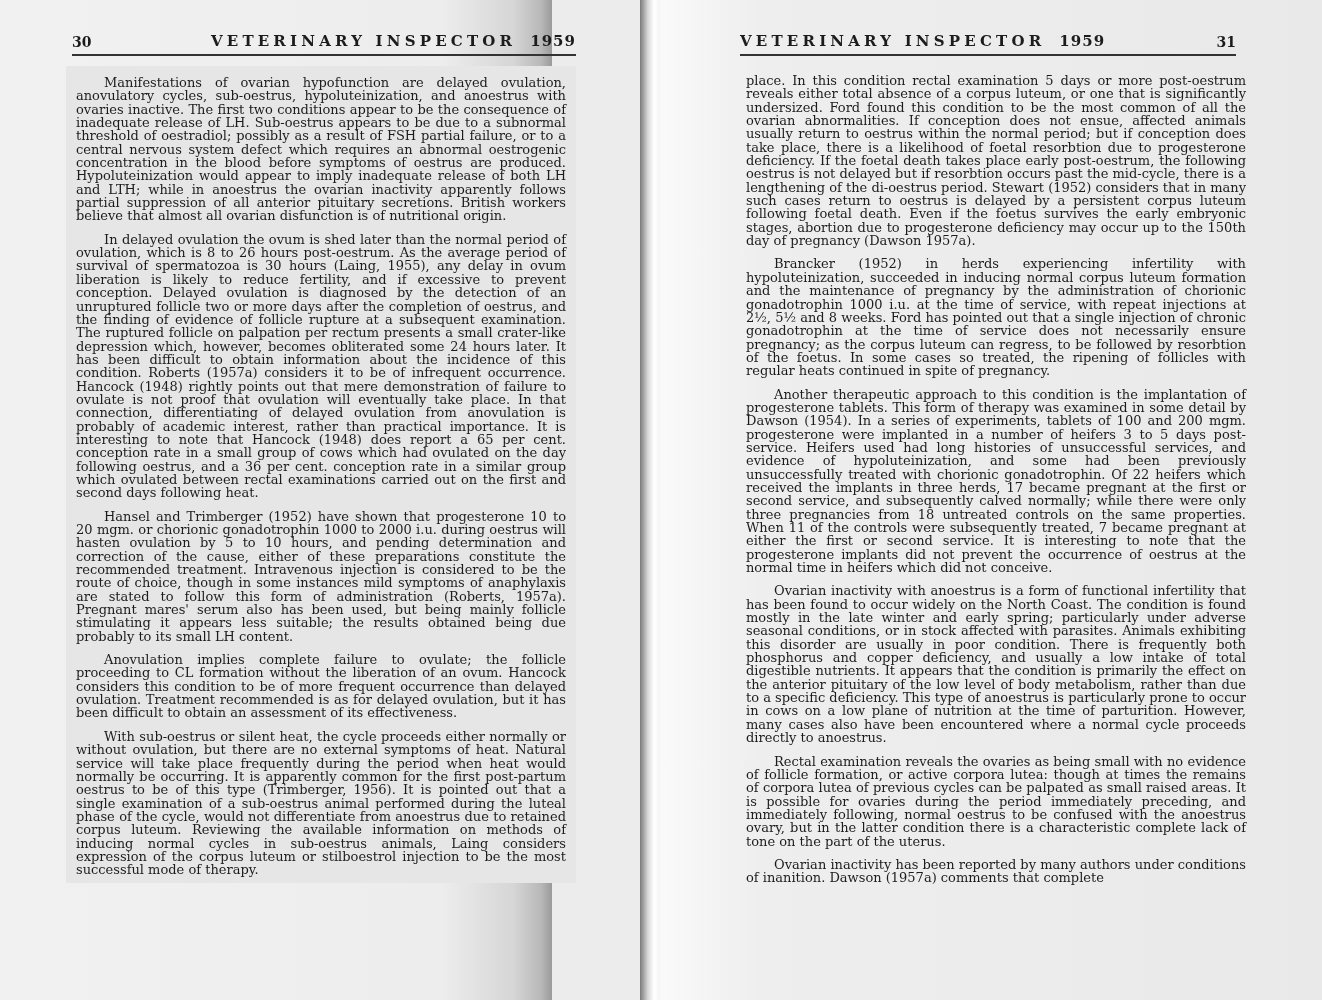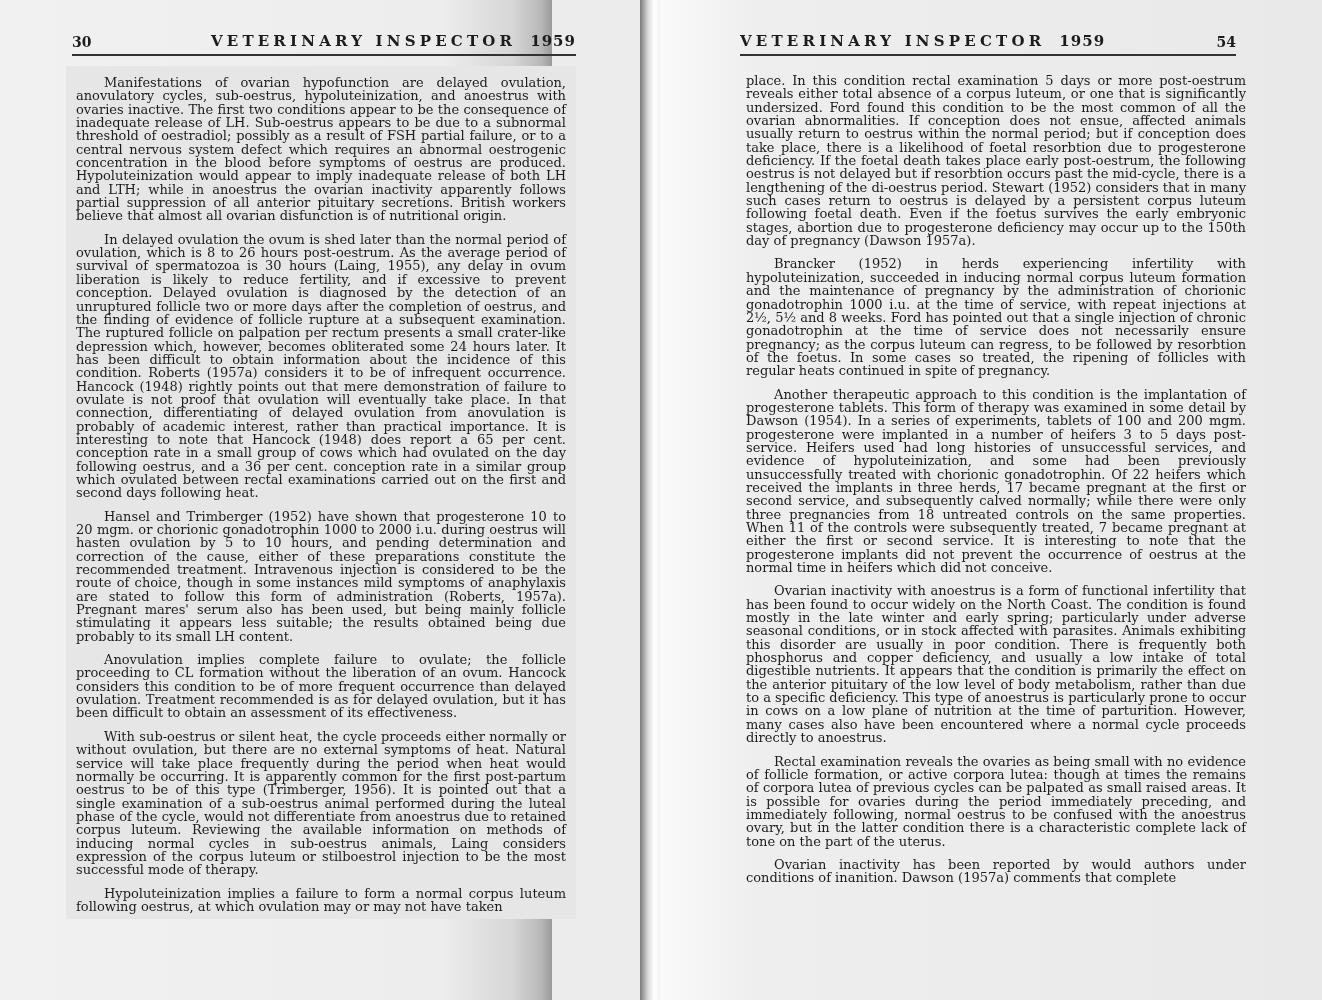--- a/index.html
+++ b/index.html
@@ -70,36 +70,35 @@
       <span class="title">
         <span>VETERINARY INSPECTOR</span><span class="year">1959</span>
       </span>
     </div>
     <div class="textbox">
       <p>Manifestations of ovarian hypofunction are delayed ovulation, anovulatory cycles, sub-oestrus, hypoluteinization, and anoestrus with ovaries inactive. The first two conditions appear to be the consequence of inadequate release of LH. Sub-oestrus appears to be due to a subnormal threshold of oestradiol; possibly as a result of FSH partial failure, or to a central nervous system defect which requires an abnormal oestrogenic concentration in the blood before symptoms of oestrus are produced. Hypoluteinization would appear to imply inadequate release of both LH and LTH; while in anoestrus the ovarian inactivity apparently follows partial suppression of all anterior pituitary secretions. British workers believe that almost all ovarian disfunction is of nutritional origin.</p>
       <p>In delayed ovulation the ovum is shed later than the normal period of ovulation, which is 8 to 26 hours post-oestrum. As the average period of survival of spermatozoa is 30 hours (Laing, 1955), any delay in ovum liberation is likely to reduce fertility, and if excessive to prevent conception. Delayed ovulation is diagnosed by the detection of an unruptured follicle two or more days after the completion of oestrus, and the finding of evidence of follicle rupture at a subsequent examination. The ruptured follicle on palpation per rectum presents a small crater-like depression which, however, becomes obliterated some 24 hours later. It has been difficult to obtain information about the incidence of this condition. Roberts (1957a) considers it to be of infrequent occurrence. Hancock (1948) rightly points out that mere demonstration of failure to ovulate is not proof that ovulation will eventually take place. In that connection, differentiating of delayed ovulation from anovulation is probably of academic interest, rather than practical importance. It is interesting to note that Hancock (1948) does report a 65 per cent. conception rate in a small group of cows which had ovulated on the day following oestrus, and a 36 per cent. conception rate in a similar group which ovulated between rectal examinations carried out on the first and second days following heat.</p>
       <p>Hansel and Trimberger (1952) have shown that progesterone 10 to 20 mgm. or chorionic gonadotrophin 1000 to 2000 i.u. during oestrus will hasten ovulation by 5 to 10 hours, and pending determination and correction of the cause, either of these preparations constitute the recommended treatment. Intravenous injection is considered to be the route of choice, though in some instances mild symptoms of anaphylaxis are stated to follow this form of administration (Roberts, 1957a). Pregnant mares' serum also has been used, but being mainly follicle stimulating it appears less suitable; the results obtained being due probably to its small LH content.</p>
       <p>Anovulation implies complete failure to ovulate; the follicle proceeding to CL formation without the liberation of an ovum. Hancock considers this condition to be of more frequent occurrence than delayed ovulation. Treatment recommended is as for delayed ovulation, but it has been difficult to obtain an assessment of its effectiveness.</p>
       <p>With sub-oestrus or silent heat, the cycle proceeds either normally or without ovulation, but there are no external symptoms of heat. Natural service will take place frequently during the period when heat would normally be occurring. It is apparently common for the first post-partum oestrus to be of this type (Trimberger, 1956). It is pointed out that a single examination of a sub-oestrus animal performed during the luteal phase of the cycle, would not differentiate from anoestrus due to retained corpus luteum. Reviewing the available information on methods of inducing normal cycles in sub-oestrus animals, Laing considers expression of the corpus luteum or stilboestrol injection to be the most successful mode of therapy.</p>
-      <p>Hypoluteinization implies a failure to form a normal corpus luteum following oestrus, at which ovulation may or may not have taken</p>
     </div>
   </div>
 
   <div class="gutter"></div>
 
   <div class="page page-right">
     <div class="header">
       <span class="title">
         <span>VETERINARY INSPECTOR</span><span class="year">1959</span>
       </span>
-      <span class="pgnum">54</span>
+      <span class="pgnum">31</span>
     </div>
     <div class="textbox">
       <p class="cont">place. In this condition rectal examination 5 days or more post-oestrum reveals either total absence of a corpus luteum, or one that is significantly undersized. Ford found this condition to be the most common of all the ovarian abnormalities. If conception does not ensue, affected animals usually return to oestrus within the normal period; but if conception does take place, there is a likelihood of foetal resorbtion due to progesterone deficiency. If the foetal death takes place early post-oestrum, the following oestrus is not delayed but if resorbtion occurs past the mid-cycle, there is a lengthening of the di-oestrus period. Stewart (1952) considers that in many such cases return to oestrus is delayed by a persistent corpus luteum following foetal death. Even if the foetus survives the early embryonic stages, abortion due to progesterone deficiency may occur up to the 150th day of pregnancy (Dawson 1957a).</p>
       <p>Brancker (1952) in herds experiencing infertility with hypoluteinization, succeeded in inducing normal corpus luteum formation and the maintenance of pregnancy by the administration of chorionic gonadotrophin 1000 i.u. at the time of service, with repeat injections at 2½, 5½ and 8 weeks. Ford has pointed out that a single injection of chronic gonadotrophin at the time of service does not necessarily ensure pregnancy; as the corpus luteum can regress, to be followed by resorbtion of the foetus. In some cases so treated, the ripening of follicles with regular heats continued in spite of pregnancy.</p>
       <p>Another therapeutic approach to this condition is the implantation of progesterone tablets. This form of therapy was examined in some detail by Dawson (1954). In a series of experiments, tablets of 100 and 200 mgm. progesterone were implanted in a number of heifers 3 to 5 days post-service. Heifers used had long histories of unsuccessful services, and evidence of hypoluteinization, and some had been previously unsuccessfully treated with chorionic gonadotrophin. Of 22 heifers which received the implants in three herds, 17 became pregnant at the first or second service, and subsequently calved normally; while there were only three pregnancies from 18 untreated controls on the same properties. When 11 of the controls were subsequently treated, 7 became pregnant at either the first or second service. It is interesting to note that the progesterone implants did not prevent the occurrence of oestrus at the normal time in heifers which did not conceive.</p>
       <p>Ovarian inactivity with anoestrus is a form of functional infertility that has been found to occur widely on the North Coast. The condition is found mostly in the late winter and early spring; particularly under adverse seasonal conditions, or in stock affected with parasites. Animals exhibiting this disorder are usually in poor condition. There is frequently both phosphorus and copper deficiency, and usually a low intake of total digestible nutrients. It appears that the condition is primarily the effect on the anterior pituitary of the low level of body metabolism, rather than due to a specific deficiency. This type of anoestrus is particularly prone to occur in cows on a low plane of nutrition at the time of parturition. However, many cases also have been encountered where a normal cycle proceeds directly to anoestrus.</p>
       <p>Rectal examination reveals the ovaries as being small with no evidence of follicle formation, or active corpora lutea: though at times the remains of corpora lutea of previous cycles can be palpated as small raised areas. It is possible for ovaries during the period immediately preceding, and immediately following, normal oestrus to be confused with the anoestrus ovary, but in the latter condition there is a characteristic complete lack of tone on the part of the uterus.</p>
-      <p>Ovarian inactivity has been reported by would authors under conditions of inanition. Dawson (1957a) comments that complete</p>
+      <p>Ovarian inactivity has been reported by many authors under conditions of inanition. Dawson (1957a) comments that complete</p>
     </div>
   </div>
 
 </div>
 
 </body></html>

